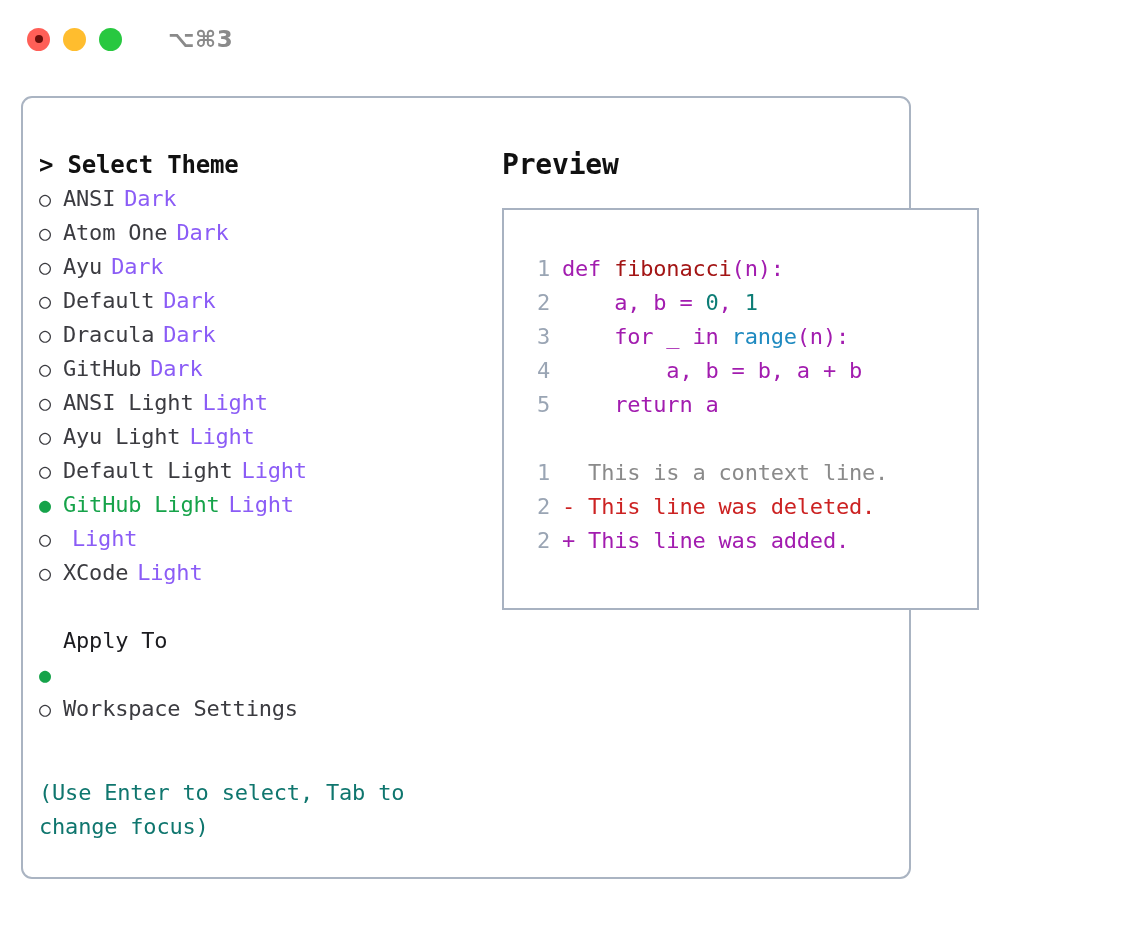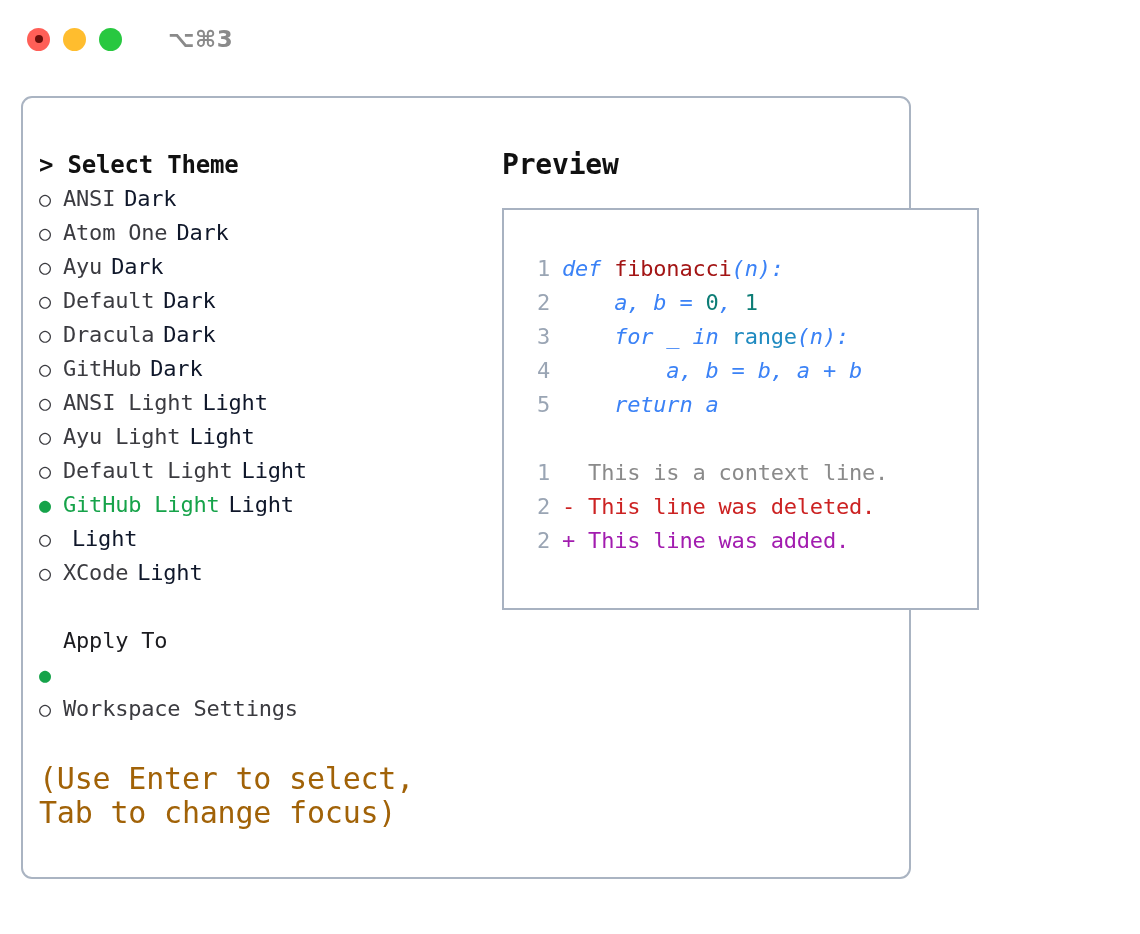--- a/index.html
+++ b/index.html
@@ -118,41 +118,41 @@
     width: 24px;
     display: inline-block;
     flex: none;
     color: #3b3b40;
     font-size: 20px;
   }
   .marker.sel { color: #16a34a; }
   .opt-name { color: #3b3b40; }
   .opt-name.sel { color: #16a34a; }
   .opt-tag {
-    color: #0f172a;
+    color: #8b5cf6;
     margin-left: 9px;
   }
 
   #apply-to-section {
     margin-top: 34px;
   }
   #apply-to-header {
     font-size: 22px;
     line-height: 34px;
     color: #1b1b1f;
     padding-left: 24px;
     white-space: pre;
     letter-spacing: -0.2px;
   }
 
   #hint-text {
-    margin-top: 36px;
-    font-size: 30px;
-    line-height: 34px;
-    color: #a16207;
+    margin-top: 50px;
+    font-size: 22px;
+    line-height: 34px;
+    color: #0f766e;
     width: 400px;
     letter-spacing: -0.2px;
   }
 
   
   #right-column {
     position: absolute;
     left: 479px;
     top: 50px;
     width: 490px;
@@ -187,21 +187,21 @@
     white-space: pre;
     letter-spacing: -0.2px;
   }
   .gutter {
     width: 34px;
     flex: none;
     text-align: right;
     color: #9aa5b4;
     margin-right: 12px;
   }
-  .code-text { color: #3b82f6; font-style: italic; }
+  .code-text { color: #a21caf; }
   .tok-fn   { color: #a31515; }
   .tok-num  { color: #0d7d76; }
   .tok-bi   { color: #1f8ac0; }
   .code-gap { height: 34px; }
   .diff-ctx { color: #8a8a8a; }
   .diff-del { color: #cc2222; }
   .diff-add { color: #a21caf; }
 </style>
 </head>
 <body>

